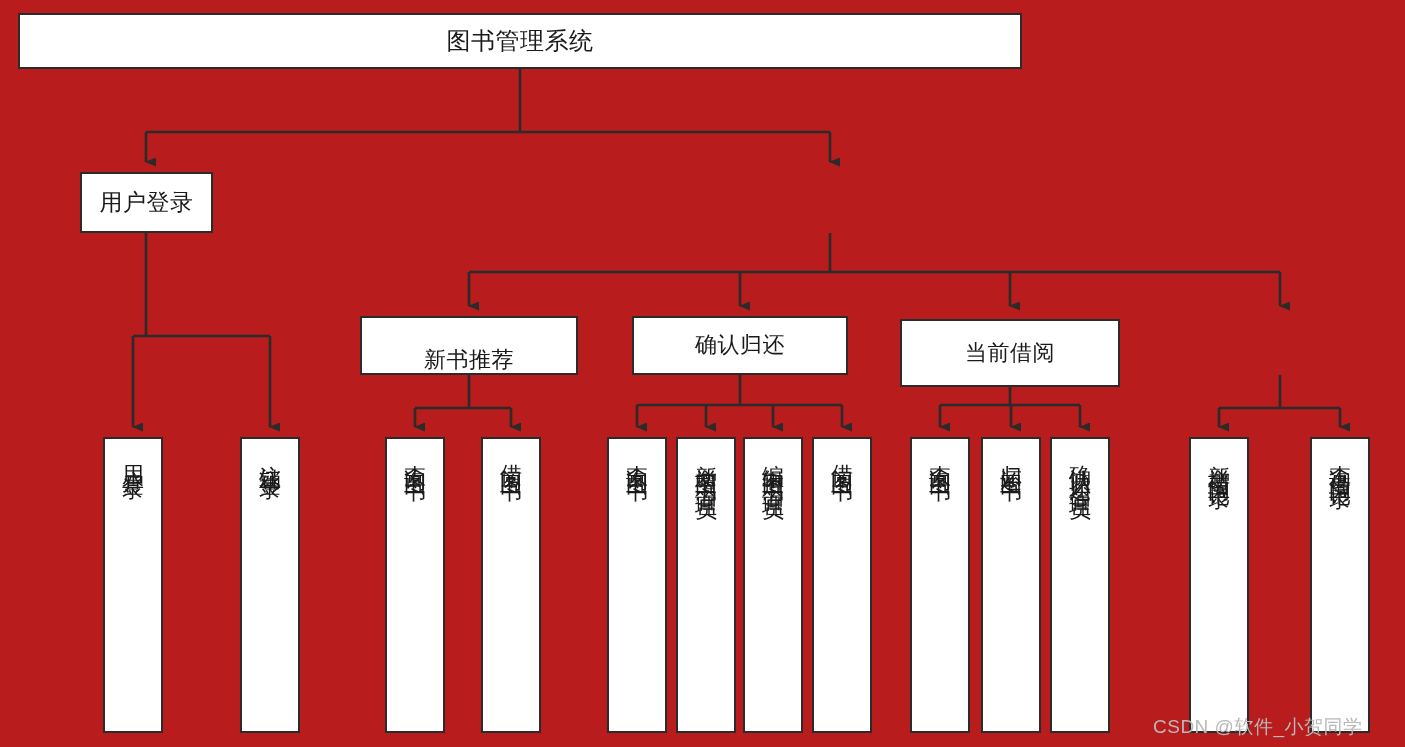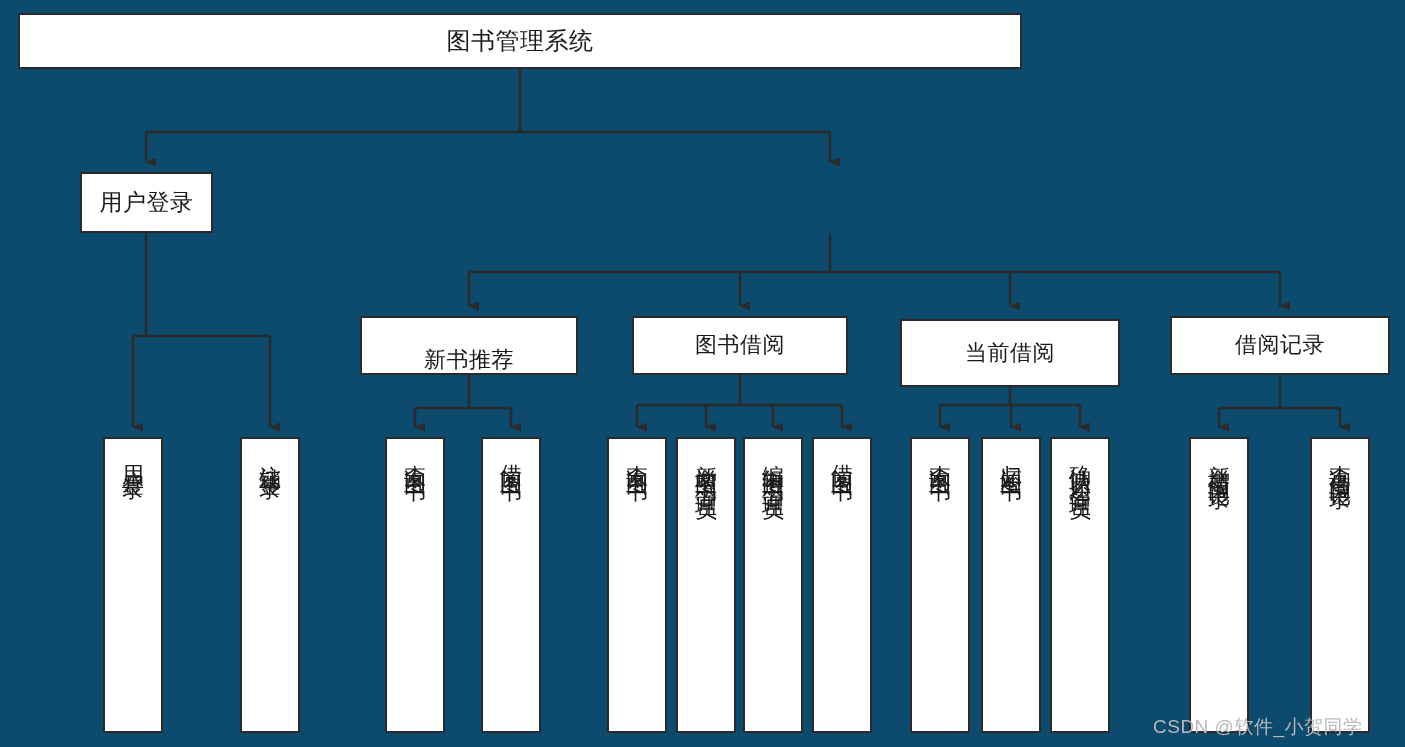--- a/index.html
+++ b/index.html
@@ -9,21 +9,21 @@
     background: #ffffff;
   }
   body {
     font-family: "Liberation Sans", "DejaVu Sans", sans-serif;
     color: #1a1a1a;
   }
   #canvas {
     position: relative;
     width: 1405px;
     height: 747px;
-    background: #0c4a6e;
+    background: #b91c1c;
     overflow: hidden;
   }
   svg.edges {
     position: absolute;
     left: 0;
     top: 0;
     width: 1405px;
     height: 747px;
     pointer-events: none;
   }
@@ -126,27 +126,24 @@
   </div>
 
   <div class="node level2" style="left:80px; top:172px; width:133px; height:61px;">
     <span class="node-label">用户登录</span>
   </div>
 
   <div class="node level3" style="left:360px; top:316px; width:218px; height:59px;align-items:flex-end;">
     <span class="node-label">新书推荐</span>
   </div>
   <div class="node level3" style="left:632px; top:316px; width:216px; height:59px;">
-    <span class="node-label">图书借阅</span>
+    <span class="node-label">确认归还</span>
   </div>
   <div class="node level3" style="left:900px; top:319px; width:220px; height:68px;">
     <span class="node-label">当前借阅</span>
-  </div>
-  <div class="node level3" style="left:1170px; top:316px; width:220px; height:59px;">
-    <span class="node-label">借阅记录</span>
   </div>
 
   <div class="node leaf" style="left:103px; top:437px; width:60px; height:296px;">
     <span class="node-label">用户登录</span>
   </div>
   <div class="node leaf" style="left:240px; top:437px; width:60px; height:296px;">
     <span class="node-label">注销登录</span>
   </div>
 
   <div class="node leaf" style="left:385px; top:437px; width:60px; height:296px;">

